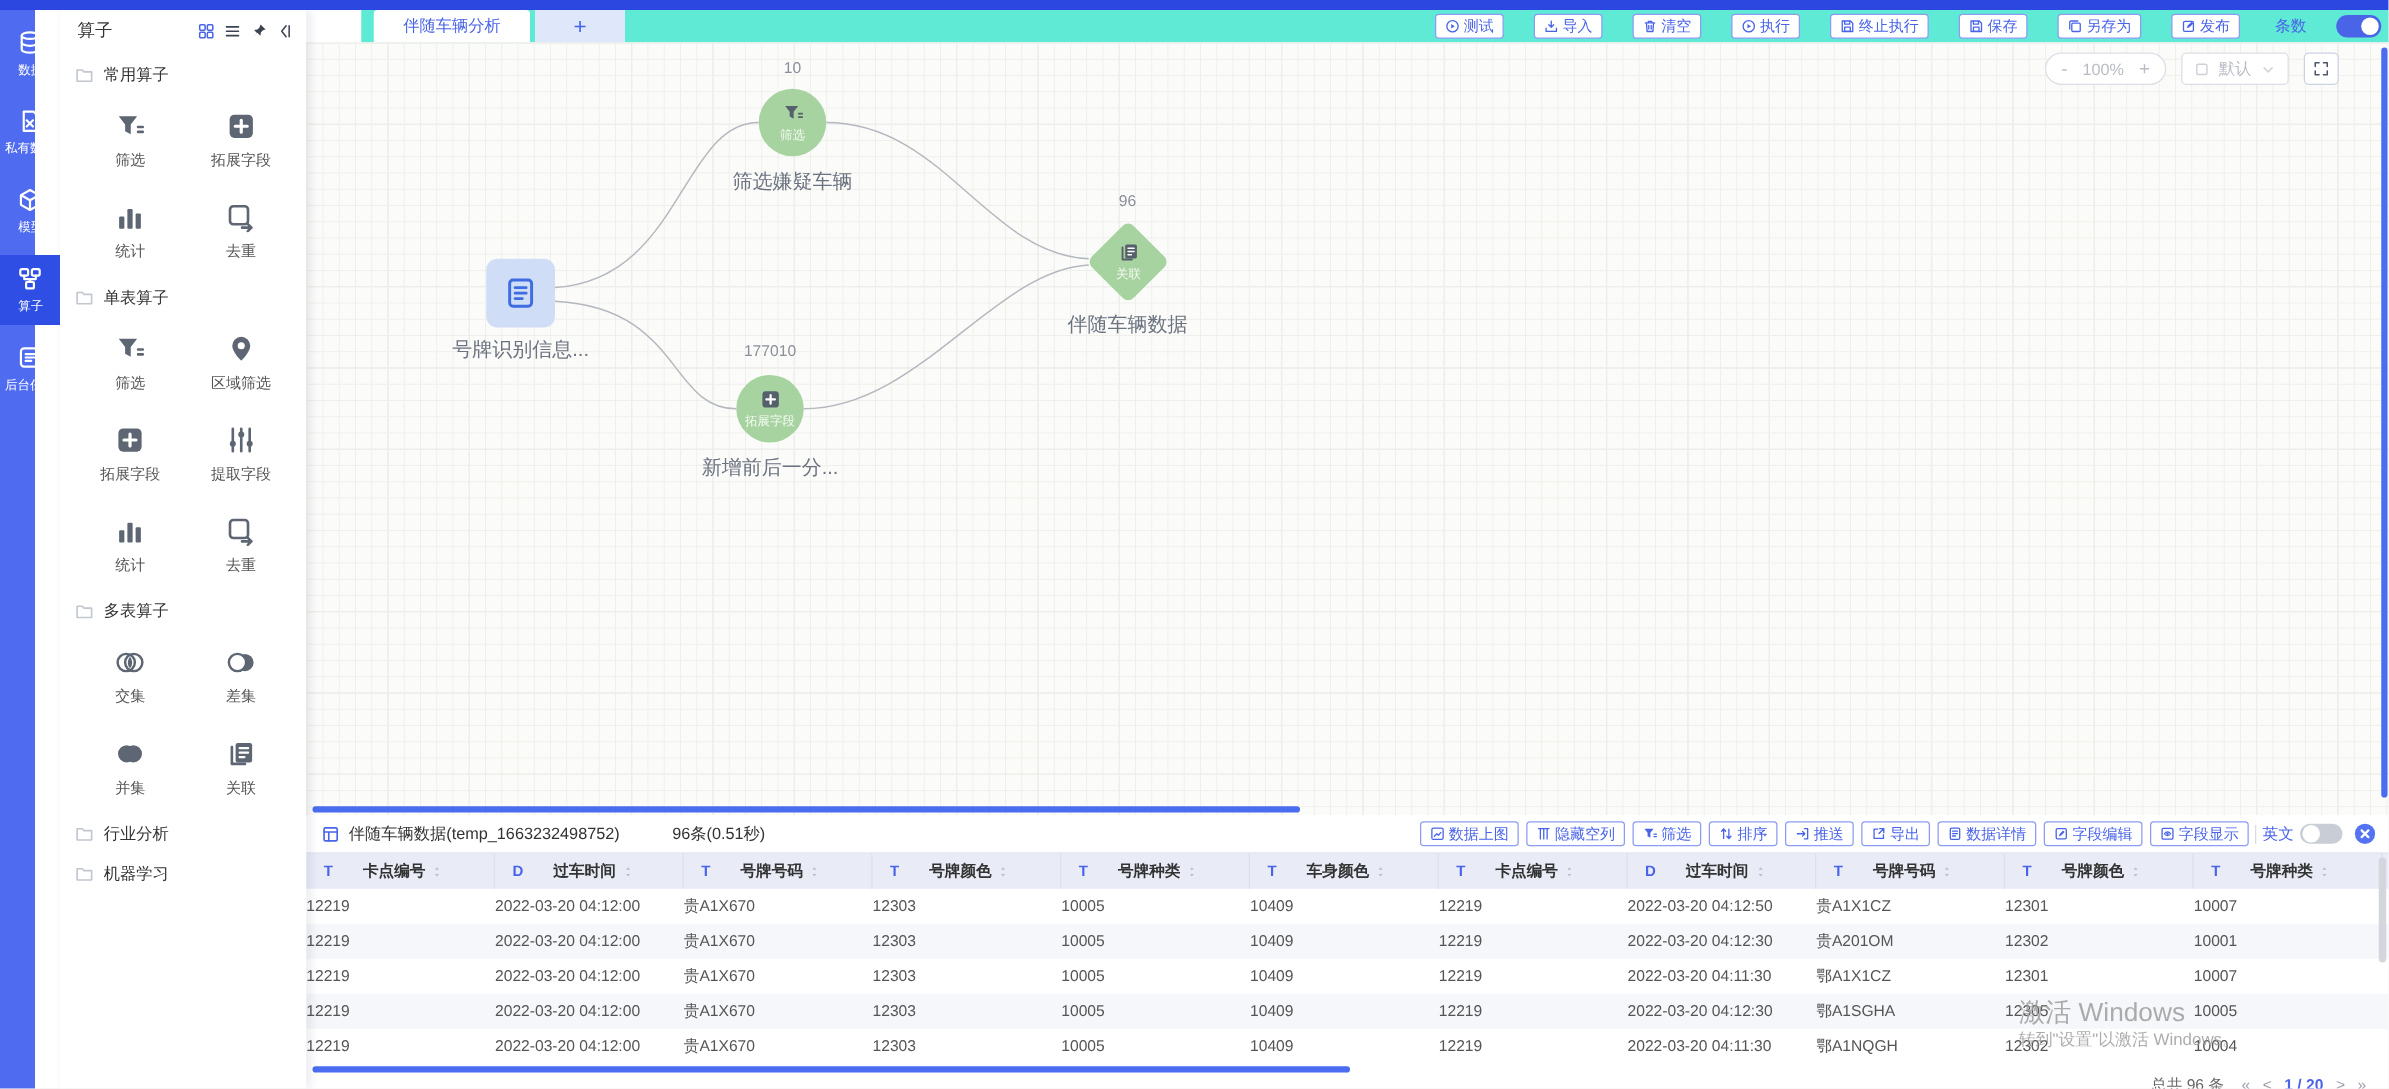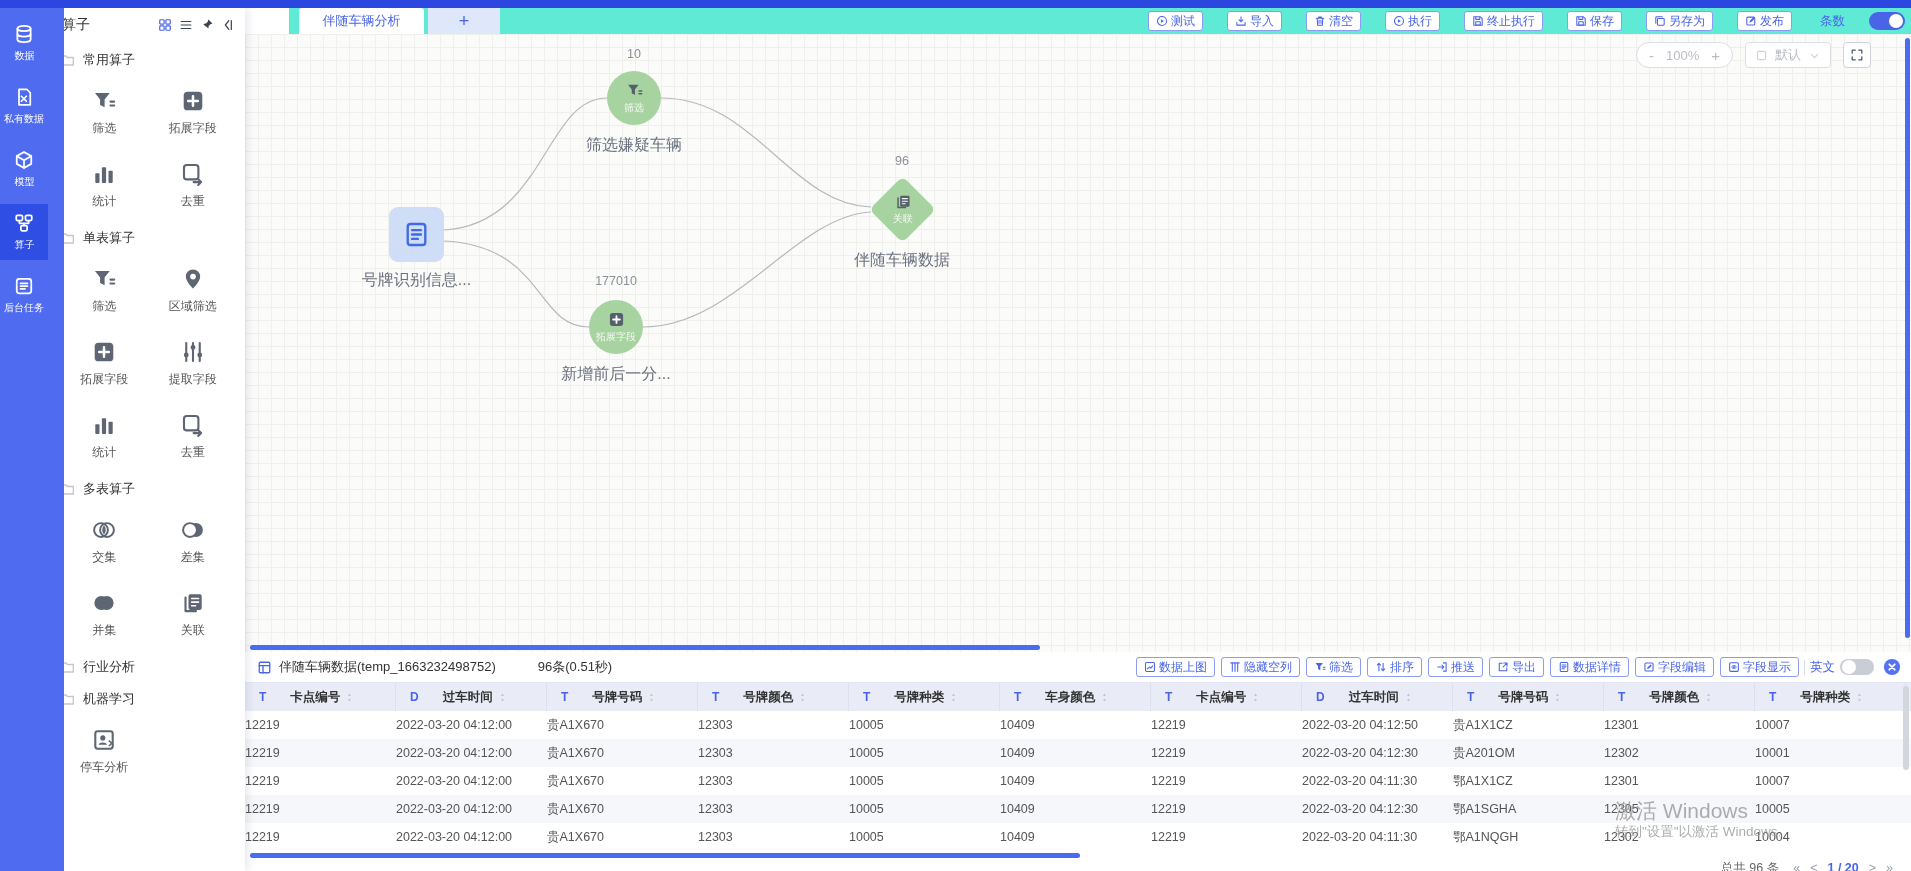--- a/index.html
+++ b/index.html
@@ -1,20 +1,20 @@
 <!DOCTYPE html>
 <html><head>
 <meta charset="utf-8">
 <style>
   html,body{margin:0;padding:0;background:#e8e8e8;}
   .app{position:relative;width:1911px;height:871px;overflow:hidden;background:#fff;
        font-family:"Liberation Sans","DejaVu Sans",sans-serif;-webkit-font-smoothing:antialiased;}
   .topstrip{position:absolute;left:0;top:0;width:100%;height:8px;background:#2c46e0;z-index:20;}
   
-  .sidebar{position:absolute;left:0;top:8px;bottom:0;width:64px;background:#4f6cf1;z-index:15;}
+  .sidebar{position:absolute;left:0;top:8px;bottom:0;width:28px;background:#4f6cf1;z-index:15;}
   .side-item{width:48px;padding:9px 0 8px;margin-top:7px;display:flex;flex-direction:column;align-items:center;gap:5px;
              color:#fff;cursor:pointer;}
   .side-item.active{background:#2e4ee4;}
   .side-item .icon{width:20px;height:20px;}
   .side-label{font-size:10.5px;letter-spacing:0;white-space:nowrap;transform:scale(.95);}
   
   .op-panel{position:absolute;left:48px;top:8px;bottom:0;width:197px;background:#fff;z-index:14;
             box-shadow:3px 0 8px rgba(30,40,90,.10);}
   .op-header{height:34px;display:flex;align-items:center;padding:0 10px 0 14px;}
   .op-title{font-size:14px;color:#333;}
@@ -368,33 +368,20 @@
     <span>行业分析</span>
   </div>
         <div class="folder-row">
     <span class="icon ">
             <svg viewBox="0 0 16 16">
               <path d="M1.8 3.2h4.5l1.4 1.6h6.5v8H1.8z" fill="none" stroke="currentColor" stroke-width="1.4" stroke-linecap="round" stroke-linejoin="round"></path>
             </svg>
           </span>
     <span>机器学习</span>
   </div>
-  <div class="op-grid">
-   <div class="op-item">
-       <span class="icon ">
-              <svg viewBox="0 0 16 16">
-                <rect x="2.2" y="2.2" width="11.6" height="11.6" rx="1.6" fill="none" stroke="currentColor" stroke-width="1.4" stroke-linecap="round" stroke-linejoin="round"></rect>
-                <circle cx="7.2" cy="6.6" r="1.7" fill="currentColor"></circle>
-                <path d="M4.4 11.2c.5-2 5.1-2 5.6 0z" fill="currentColor"></path>
-                <path d="M11.2 8.4l2 1.8-2 1.8" fill="none" stroke="currentColor" stroke-width="1"></path>
-              </svg>
-            </span>
-       <span class="op-item-label">停车分析</span>
-     </div>
-  </div>
       </div>
   </aside>
 
   <main class="main">
     <div class="tabbar">
       <div class="tab">
         <span>伴随车辆分析</span>
       </div>
       <div class="tab-add">
         <span>+</span>

